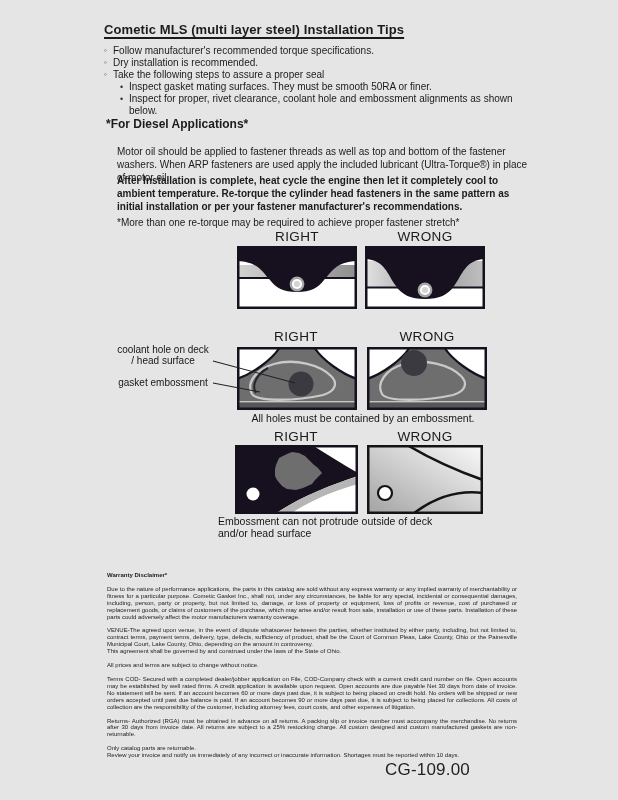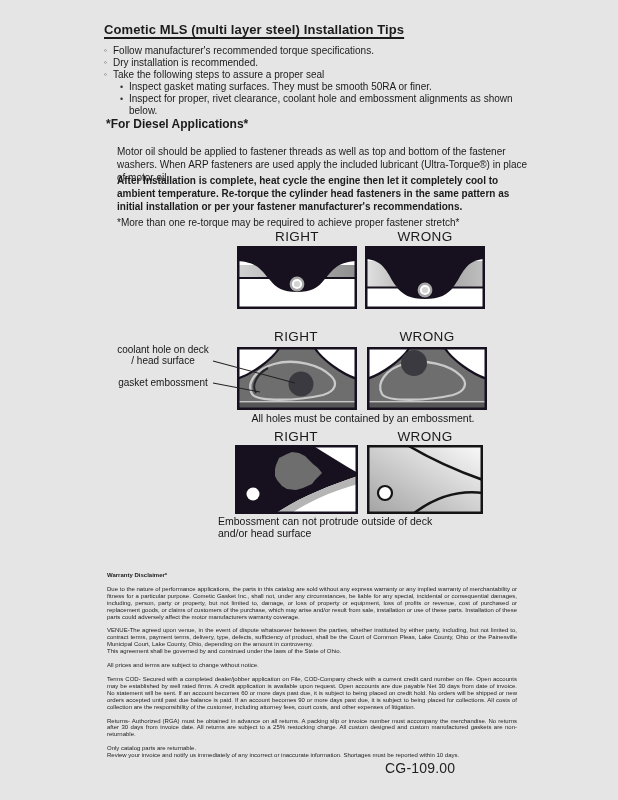--- a/index.html
+++ b/index.html
@@ -23,21 +23,21 @@
   .p2{left:106px;top:163px;font-weight:bold;}
   .note{left:106px;top:205px;}
   .figlabel{font-size:13.5px;letter-spacing:.4px;width:70px;text-align:center;color:#191919;}
   .caption{font-size:10.5px;line-height:11.5px;color:#161616;}
   .ann{font-size:10px;line-height:11.3px;text-align:center;width:96px;color:#161616;}
   svg.fig{display:block;}
   .fineprint{left:107px;top:572px;width:410px;font-size:6px;line-height:6.9px;color:#222;}
   .fineprint p{margin:0 0 7px 0;text-align:justify;}
   .fineprint p.tight{margin-bottom:0;}
   .fineprint .fphead{font-weight:700;margin-bottom:7px;}
-  .pagecode{left:385px;top:760px;font-size:14px;letter-spacing:.2px;color:#222;}
+  .pagecode{left:385px;top:760px;font-size:17px;letter-spacing:.2px;color:#222;}
 </style>
 </head>
 <body>
 
 <div class="page">
 
   <div class="abs title">Cometic MLS (multi layer steel) Installation Tips</div>
 
   <div class="abs bullets">
     <div class="b">

